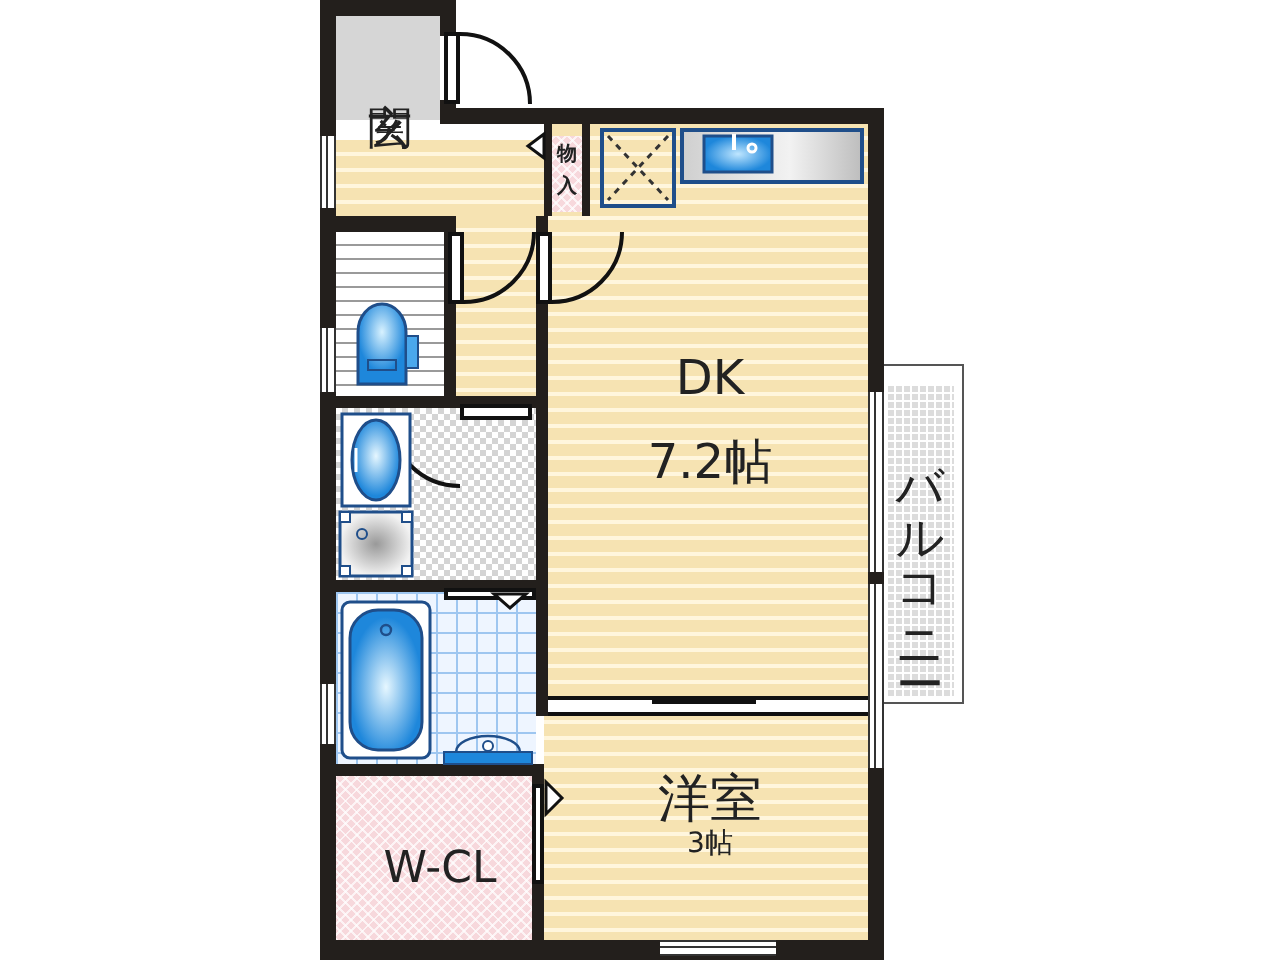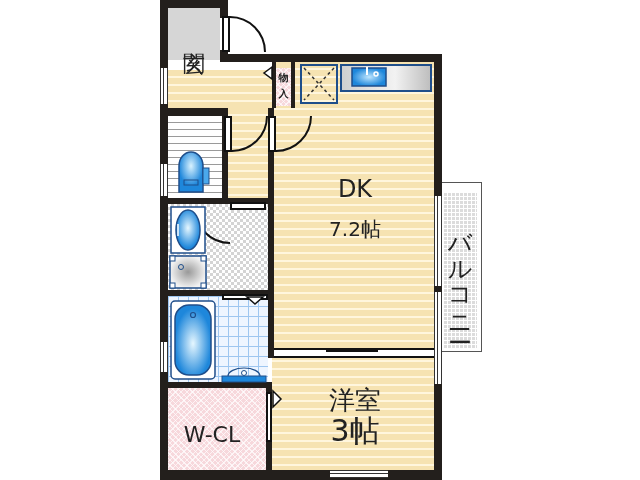--- a/index.html
+++ b/index.html
@@ -47,21 +47,21 @@
 <div class="label" style="left:276px;top:72px;width:15px;font-size:10px;font-weight:bold;">物</div>
 <div class="label" style="left:276px;top:88px;width:15px;font-size:10px;font-weight:bold;">入</div>
 
 <div class="stripe-gray" style="left:168px;top:116px;width:58px;height:84px;"></div>
 
 <div class="checker" style="left:168px;top:204px;width:100px;height:86px;"></div>
 
 <div class="tile" style="left:168px;top:296px;width:100px;height:88px;"></div>
 
 <div class="pinkcheck" style="left:168px;top:388px;width:100px;height:82px;"></div>
-<div class="label" style="left:168px;top:422px;width:88px;font-size:22px;">W-CL</div>
+<div class="label" style="left:168px;top:422px;width:104px;font-size:22px;">W-CL</div>
 
 <div class="abs" style="left:440px;top:182px;width:42px;height:170px;border:1px solid #555;background:#fff;box-sizing:border-box;"></div>
 <div class="grid-gray" style="left:443px;top:192px;width:34px;height:156px;"></div>
 <div class="label" style="left:443px;top:198px;width:34px;height:150px;font-size:24px;writing-mode:vertical-rl;line-height:34px;letter-spacing:1px;">バルコニー</div>
 
 <div class="wall" style="left:160px;top:0;width:8px;height:70px;"></div>
 <div class="wall" style="left:160px;top:0;width:68px;height:8px;"></div>
 <div class="wall" style="left:220px;top:0;width:8px;height:18px;"></div>
 <div class="wall" style="left:220px;top:50px;width:8px;height:12px;"></div>
 <div class="wall" style="left:220px;top:54px;width:222px;height:8px;"></div>
@@ -190,15 +190,15 @@
 </svg>
 
 <svg style="left:246px;top:296px;" width="18" height="10">
     <polygon points="1,1 17,1 9,8" fill="#fff" stroke="#111" stroke-width="1.5"></polygon>
   </svg>
 <svg style="left:272px;top:390px;" width="12" height="18">
     <polygon points="1,1 9,9 1,17" fill="#fff" stroke="#111" stroke-width="1.5"></polygon>
   </svg>
 
 <div class="label" style="left:290px;top:176px;width:130px;font-size:24px;">DK</div>
-<div class="label" style="left:290px;top:218px;width:130px;font-size:20px;">7.2帖</div>
+<div class="label" style="left:290px;top:218px;width:130px;font-size:24px;">7.2帖</div>
 <div class="label" style="left:290px;top:386px;width:130px;font-size:26px;">洋室</div>
-<div class="label" style="left:290px;top:414px;width:130px;font-size:30px;">3帖</div>
+<div class="label" style="left:290px;top:414px;width:130px;font-size:14px;">3帖</div>
 
 </body></html>

